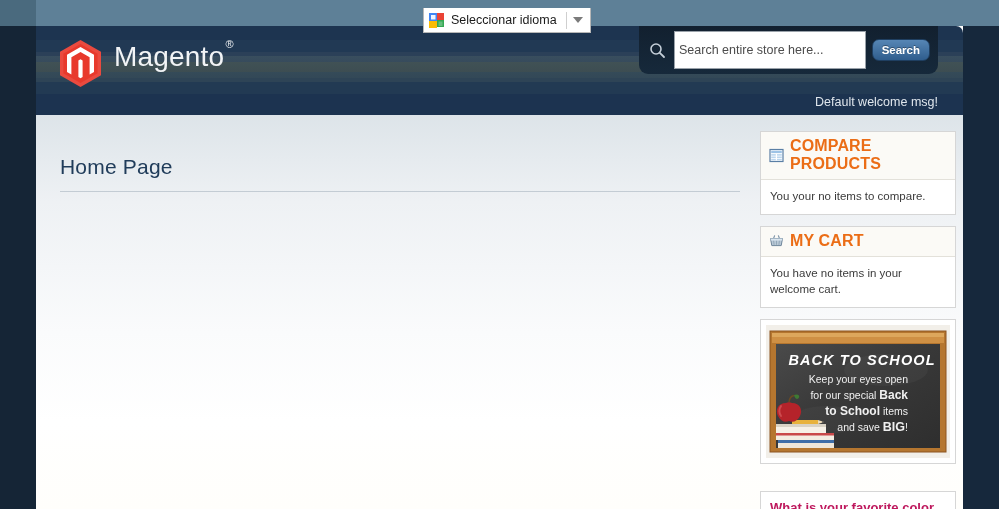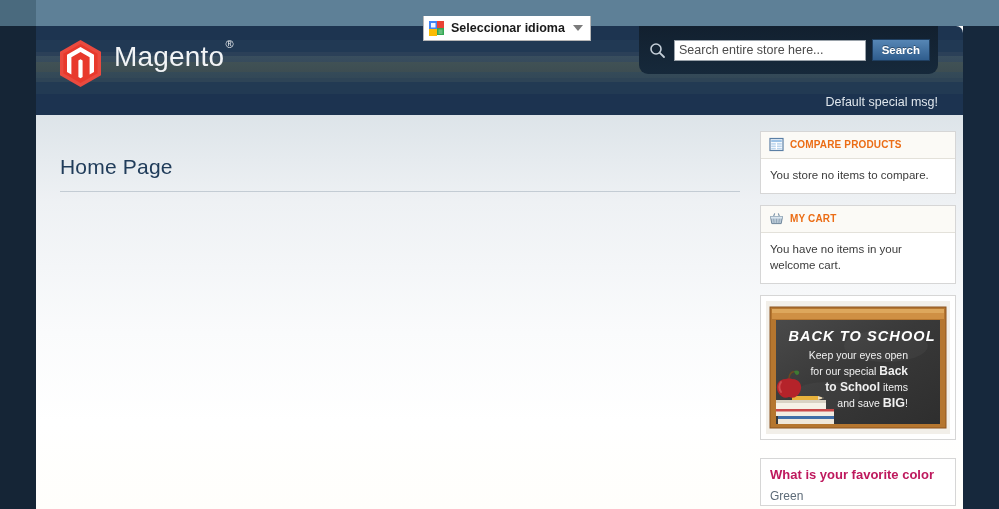--- a/index.html
+++ b/index.html
@@ -27,23 +27,22 @@
     position: absolute; left: 0; top: 26px; width: 999px; height: 483px;
     background: #16283c;
   }
   .backdrop-body-left {
     position: absolute; left: 0; top: 26px; width: 36px; height: 483px;
     background: #152536;
   }
 
   
   .gtrans-bar {
-    position: absolute; left: 0; top: 16px; width: 999px; height: 40px;
+    position: absolute; left: 0; top: 8px; width: 999px; height: 40px;
     z-index: 40;
-    font-weight: bold;
   }
   .gtrans-widget {
     position: absolute; left: 423px; top: 0px;
     height: 25px; width: 168px;
     background: #ffffff;
     border: 1px solid #b7b7b7;
     border-top: none;
     display: flex; align-items: center;
     padding: 0 4px;
   }
@@ -117,33 +116,33 @@
     position: absolute; right: 25px; top: 0px;
     width: 299px; height: 48px;
     background: linear-gradient(to bottom, #12202f, #16293b);
     border-bottom-left-radius: 9px;
     border-bottom-right-radius: 9px;
     display: flex; align-items: center;
     padding: 0 8px 0 10px;
   }
   .search-icon { width: 17px; height: 17px; margin-right: 8px; flex: 0 0 17px; }
   .search-input {
-    flex: 1 1 auto; height: 21px;
+    flex: 1 1 auto; height: 38px;
     border: 1px solid #9aa2aa;
     background: #ffffff;
     font-size: 12.5px; color: #3b3b3b;
     font-family: "Liberation Sans", sans-serif;
     padding: 0 4px; outline: none;
   }
   .search-input::placeholder { color: #4c4c4c; opacity: 1; }
   .search-btn {
     margin-left: 6px; height: 22px; padding: 0 9px;
     background: linear-gradient(to bottom, #5686b5, #2f5d8d);
     border: 1px solid #1f3f61;
-    border-radius: 0;
+    border-radius: 7px;
     color: #ffffff; font-size: 11.5px; font-weight: bold;
     font-family: "Liberation Sans", sans-serif;
     cursor: pointer; white-space: nowrap;
     text-shadow: 0 -1px 0 rgba(0,0,0,0.35);
   }
 
   
   .welcome-msg {
     position: absolute; right: 25px; top: 69px;
     color: #dfe6ec; font-size: 12.5px; white-space: nowrap;
@@ -188,34 +187,34 @@
     margin-bottom: 11px;
   }
   .block-title {
     background: #fbfaf6;
     border-bottom: 1px solid #e3e1da;
     padding: 5px 8px 6px 8px;
     display: flex; align-items: center; gap: 6px;
   }
   .block-title .bt-icon { width: 15px; height: 15px; flex: 0 0 15px; display:block; }
   .block-title .bt-text {
-    color: #eb6d16; font-size: 10px; font-weight: bold;
+    color: #eb6d16; font-size: 16px; font-weight: bold;
     letter-spacing: 0.15px; text-transform: uppercase;
   }
   .block-content {
     padding: 8px 9px 9px 9px;
     font-size: 11.5px; color: #3b3b3b; line-height: 1.45;
   }
 
   
   .block-banner {
     border: 1px solid #d6d6d6;
     background: #ffffff;
     padding: 5px;
-    margin-bottom: 18px;
+    margin-bottom: 27px;
   }
   .banner-img {
     width: 100%; height: 133px; display: block;
   }
 
   
   .poll-question {
     font-size: 13px; color: #be185d; font-weight: bold;
     padding: 8px 9px 6px 9px;
   }
@@ -276,21 +275,21 @@
         <span class="search-icon">
           <svg viewBox="0 0 17 17" width="17" height="17">
             <circle cx="7" cy="7" r="5" fill="none" stroke="#c4ced8" stroke-width="1.6"></circle>
             <line x1="10.8" y1="10.8" x2="15" y2="15" stroke="#c4ced8" stroke-width="1.8" stroke-linecap="round"></line>
           </svg>
         </span>
         <input class="search-input" type="text" placeholder="Search entire store here..." style="">
         <button class="search-btn">Search</button>
       </div>
 
-      <div class="welcome-msg">Default special msg!</div>
+      <div class="welcome-msg">Default welcome msg!</div>
     </div>
 
     <div class="acct-links" style="top:88px;">
       <a class="acct-link">My Account</a>
       <span class="acct-sep">|</span>
       <a class="acct-link">My Wishlist</a>
       <span class="acct-sep">|</span>
       <a class="acct-link">My Cart</a>
       <span class="acct-sep">|</span>
       <a class="acct-link">Checkout</a>
@@ -316,21 +315,21 @@
                 <rect x="2.2" y="6.1" width="4.6" height="1.6" fill="#bcd6ee"></rect>
                 <rect x="8.0" y="6.1" width="4.8" height="1.6" fill="#bcd6ee"></rect>
                 <rect x="2.2" y="8.5" width="4.6" height="1.6" fill="#bcd6ee"></rect>
                 <rect x="8.0" y="8.5" width="4.8" height="1.6" fill="#bcd6ee"></rect>
                 <rect x="2.2" y="10.9" width="4.6" height="1.5" fill="#bcd6ee"></rect>
                 <rect x="8.0" y="10.9" width="4.8" height="1.5" fill="#bcd6ee"></rect>
               </svg>
             </span>
             <span class="bt-text">COMPARE PRODUCTS</span>
           </div>
-          <div class="block-content">You store no items to compare.</div>
+          <div class="block-content">You your no items to compare.</div>
         </div>
 
         <div class="block">
           <div class="block-title">
             <span class="bt-icon">
               <svg viewBox="0 0 15 15" width="15" height="15">
                 <path d="M4.5 5.5 L5.6 2.8 M10.5 5.5 L9.4 2.8" stroke="#7d94a8" stroke-width="1.1" fill="none" stroke-linecap="round"></path>
                 <path d="M1.5 5.5 H13.5 L12.2 12.6 H2.8 Z" fill="#b9c9d6" stroke="#6f869b" stroke-width="1"></path>
                 <path d="M1.5 5.5 H13.5 L13.1 7.4 H1.9 Z" fill="#dae6ef"></path>
                 <path d="M4.6 7.8 L5.1 11.8 M7.5 7.8 L7.5 11.8 M10.4 7.8 L9.9 11.8" stroke="#8ea4b6" stroke-width="0.9"></path>

